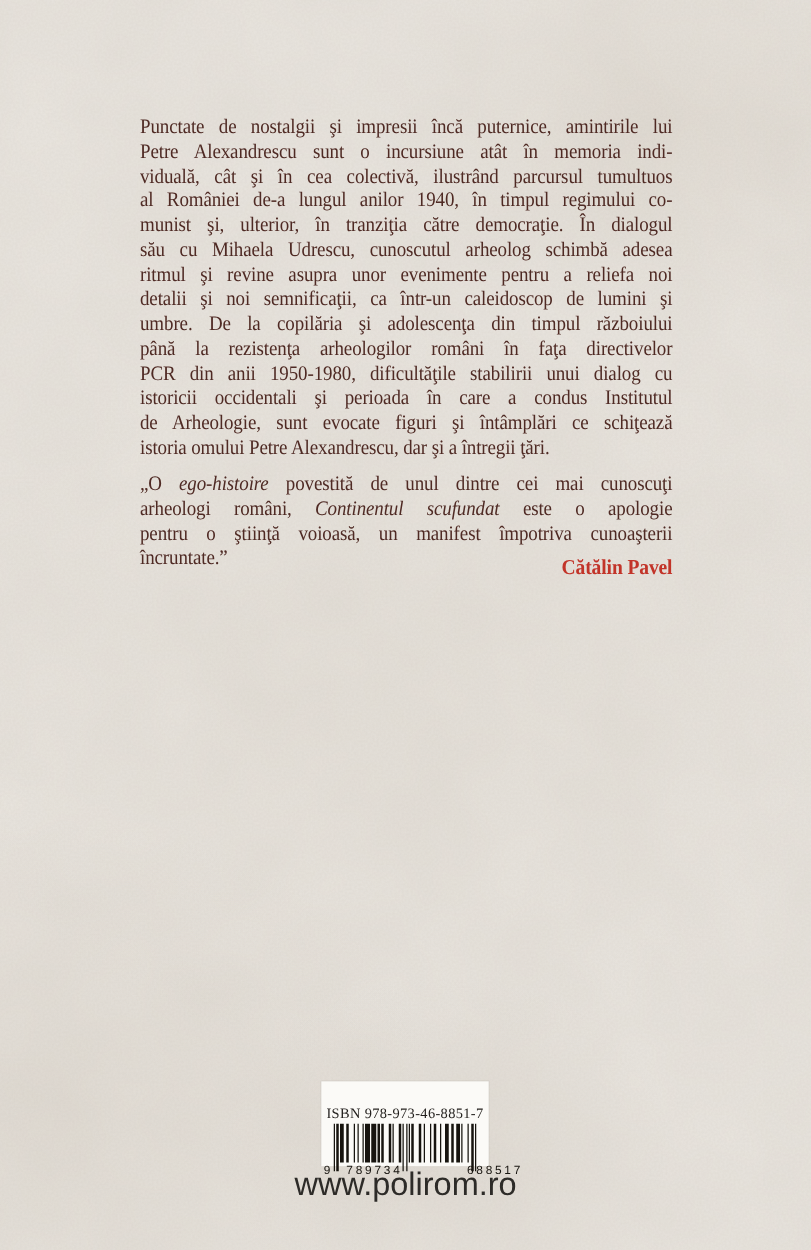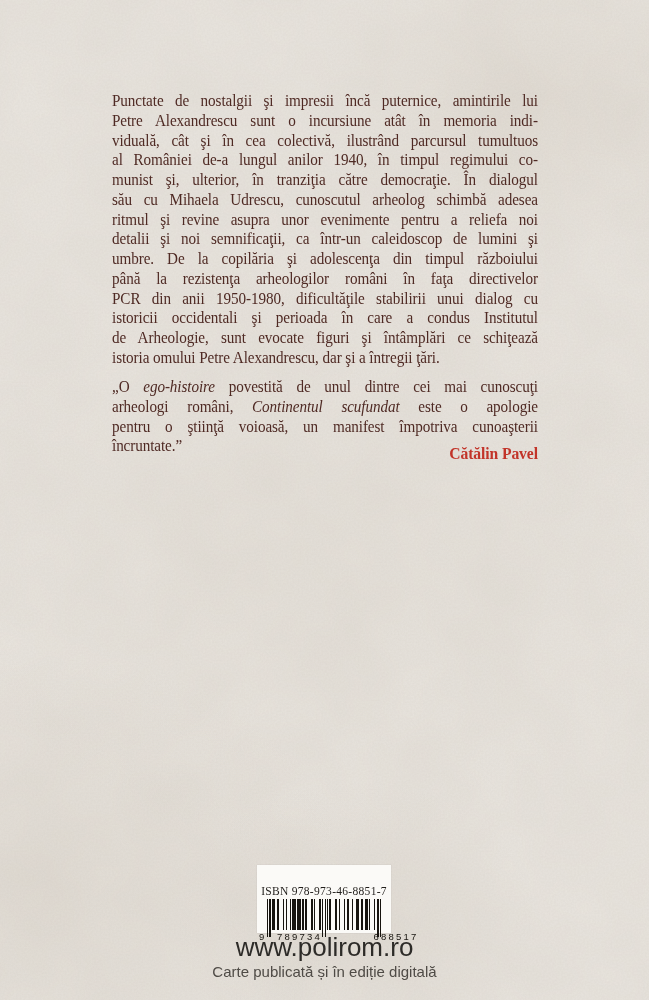--- a/index.html
+++ b/index.html
@@ -157,15 +157,14 @@
         <div class="bar" style="left: 98.4px; width: 2.4px;"></div>
         <div class="bar" style="left: 102px; width: 1.2px;"></div>
         <div class="bar" style="left: 106.8px; width: 1.2px;"></div>
         <div class="bar guard" style="left: 110.4px; width: 1.2px;"></div>
         <div class="bar guard" style="left: 112.8px; width: 1.2px;"></div>
       </div>
   </div>
 
   <div class="website">www.polirom.ro</div>
 
-  <div class="tagline">Carte publicată și în ediție digitală</div>
 
 </div>
 
 </body></html>

